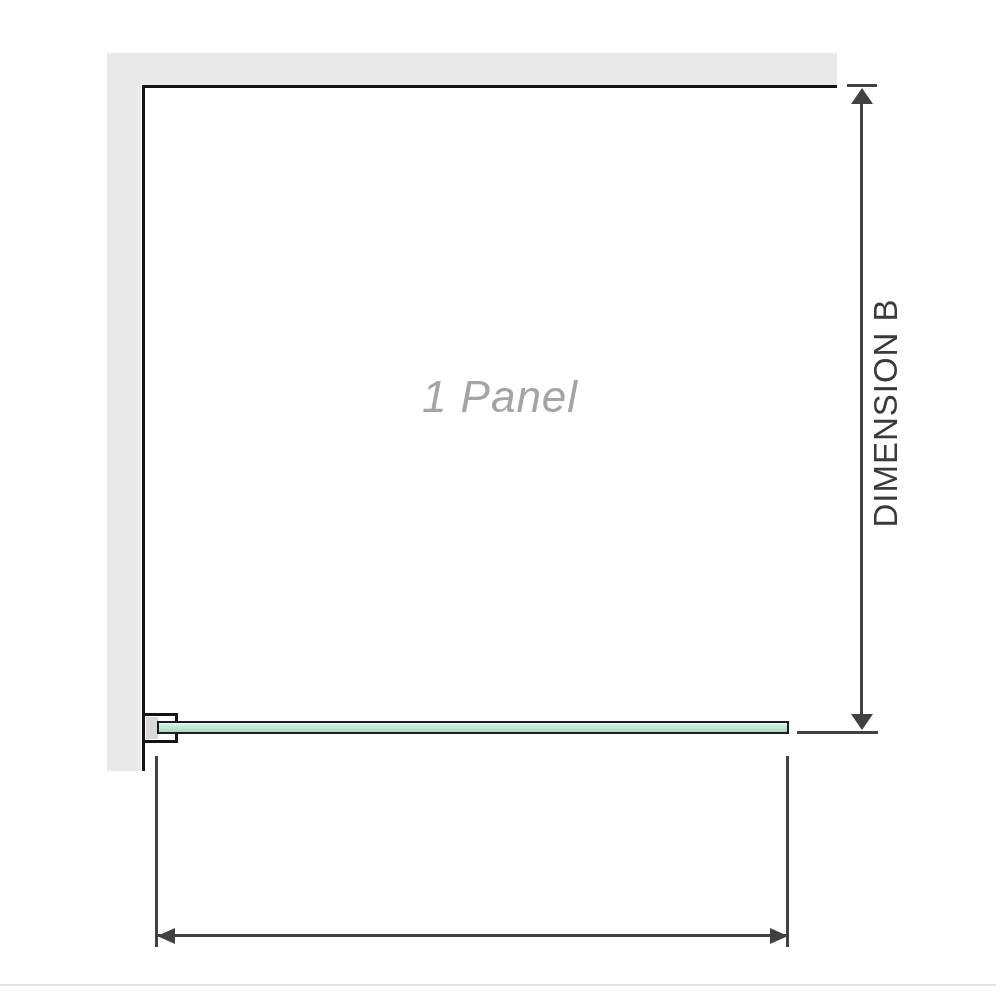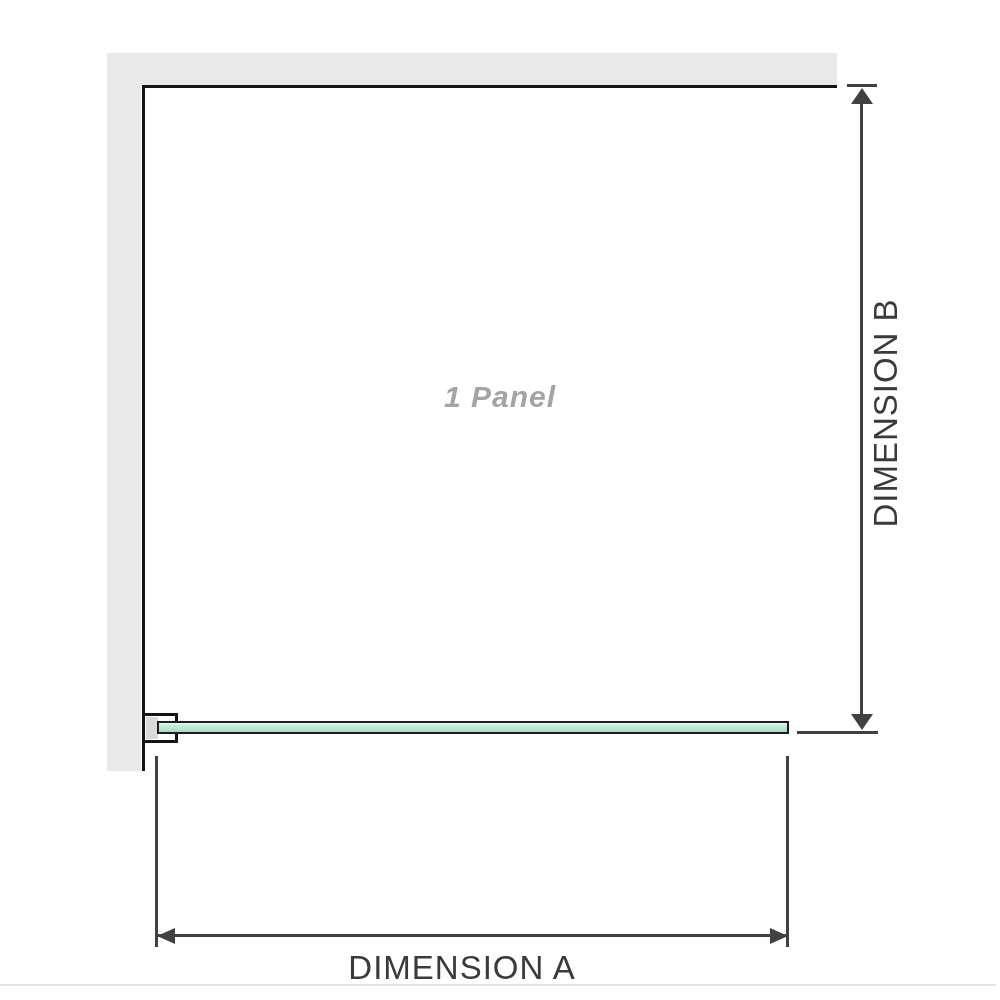--- a/index.html
+++ b/index.html
@@ -24,21 +24,21 @@
   .wall-left { left:107px; top:53px;  width:34px;  height:718px; background: var(--wall-gray); }
 
   
   .edge-top  { left:143px; top:85px;  width:694px; height:3px;  background: var(--outline-black); }
   .edge-left { left:142px; top:85px;  width:3px;   height:686px; background: var(--outline-black); }
 
   
   .panel-label {
     left:300px; top:365px; width:400px; height:64px;
     line-height:64px; text-align:center;
-    font-size:30px; font-style:italic; font-weight:700;
+    font-size:44px; font-style:italic; font-weight:400;
     letter-spacing:1px; color: var(--panel-label-gray);
   }
 
   
   .bracket {
     left:142px; top:713px; width:36px; height:30px;
     box-sizing:border-box; border:3px solid var(--outline-black);
     background:#ffffff; z-index:3;
   }
   .bracket-fill {
@@ -126,17 +126,16 @@
   <div class="abs dim dimb-tick-bottom"></div>
   <div class="abs arr arr-up"></div>
   <div class="abs arr arr-down"></div>
   <div class="abs dim-label dimb-label">DIMENSION B</div>
 
   <div class="abs dim dima-ext-left"></div>
   <div class="abs dim dima-ext-right"></div>
   <div class="abs dim dima-line"></div>
   <div class="abs arr arr-left"></div>
   <div class="abs arr arr-right"></div>
-  <div class="abs dim-label dima-label">DIMENSION A</div>
 
   <div class="abs bottom-rule"></div>
 
 </div>
 
 </body></html>

